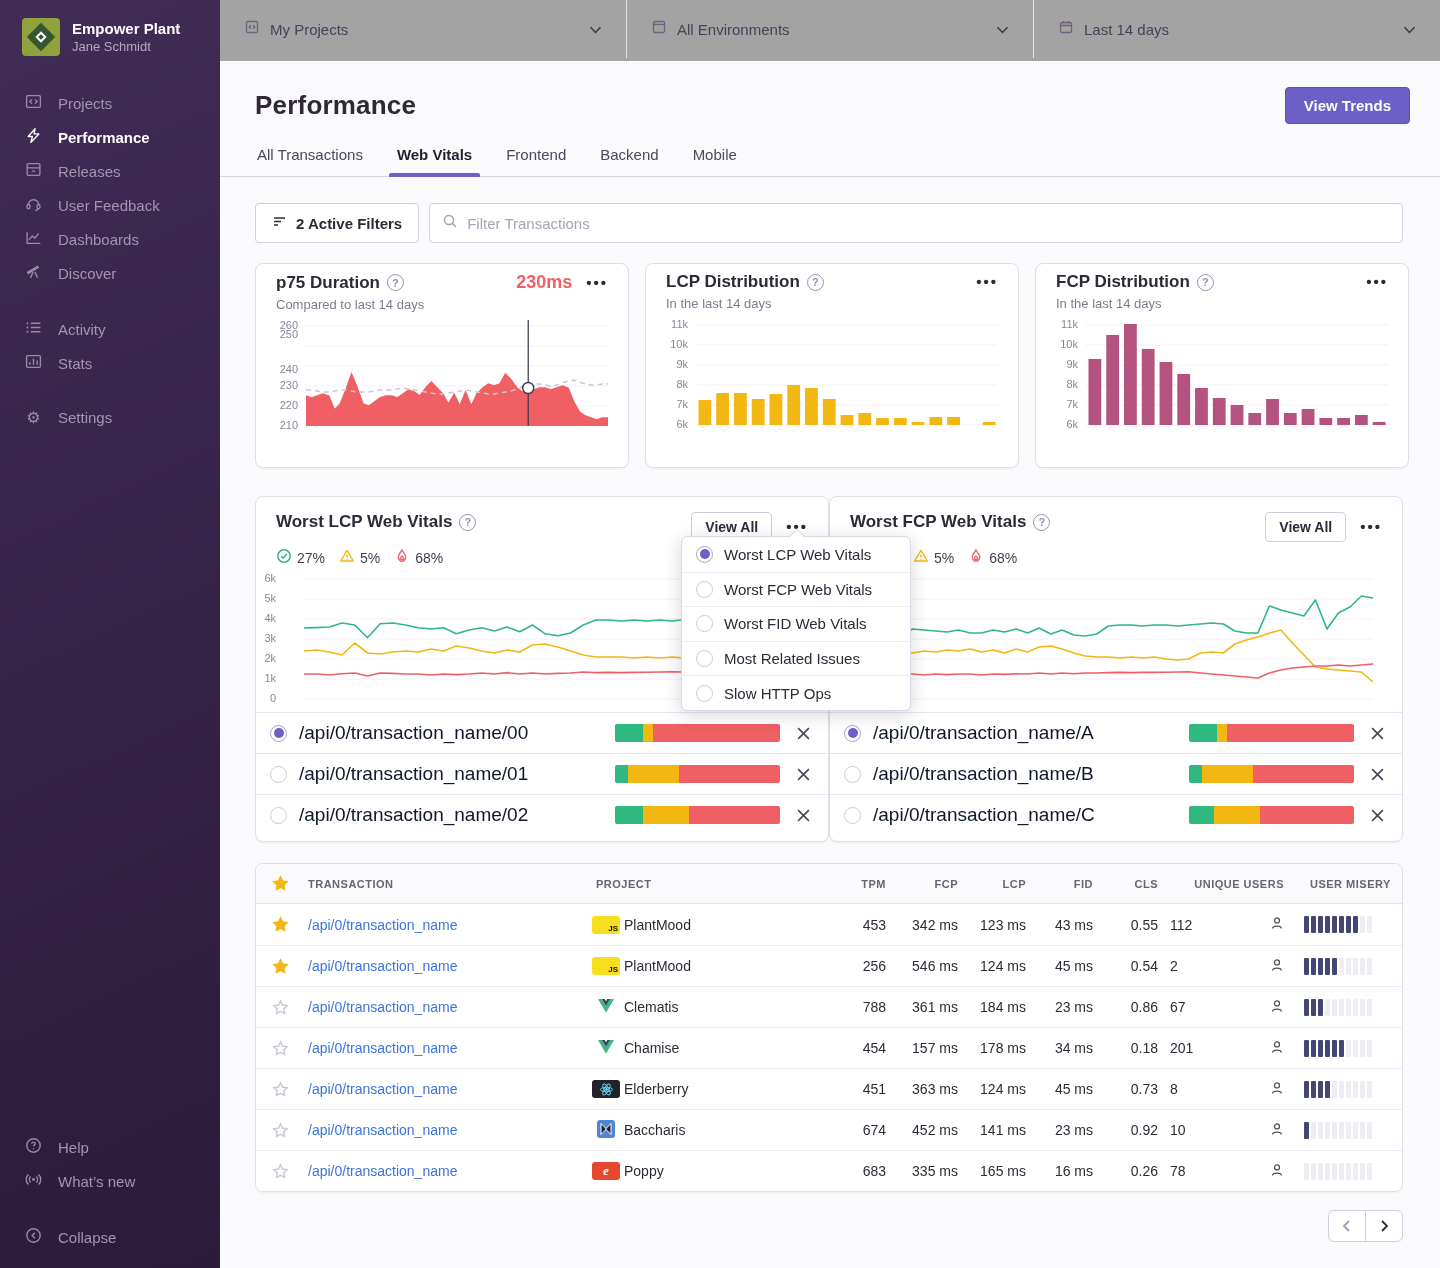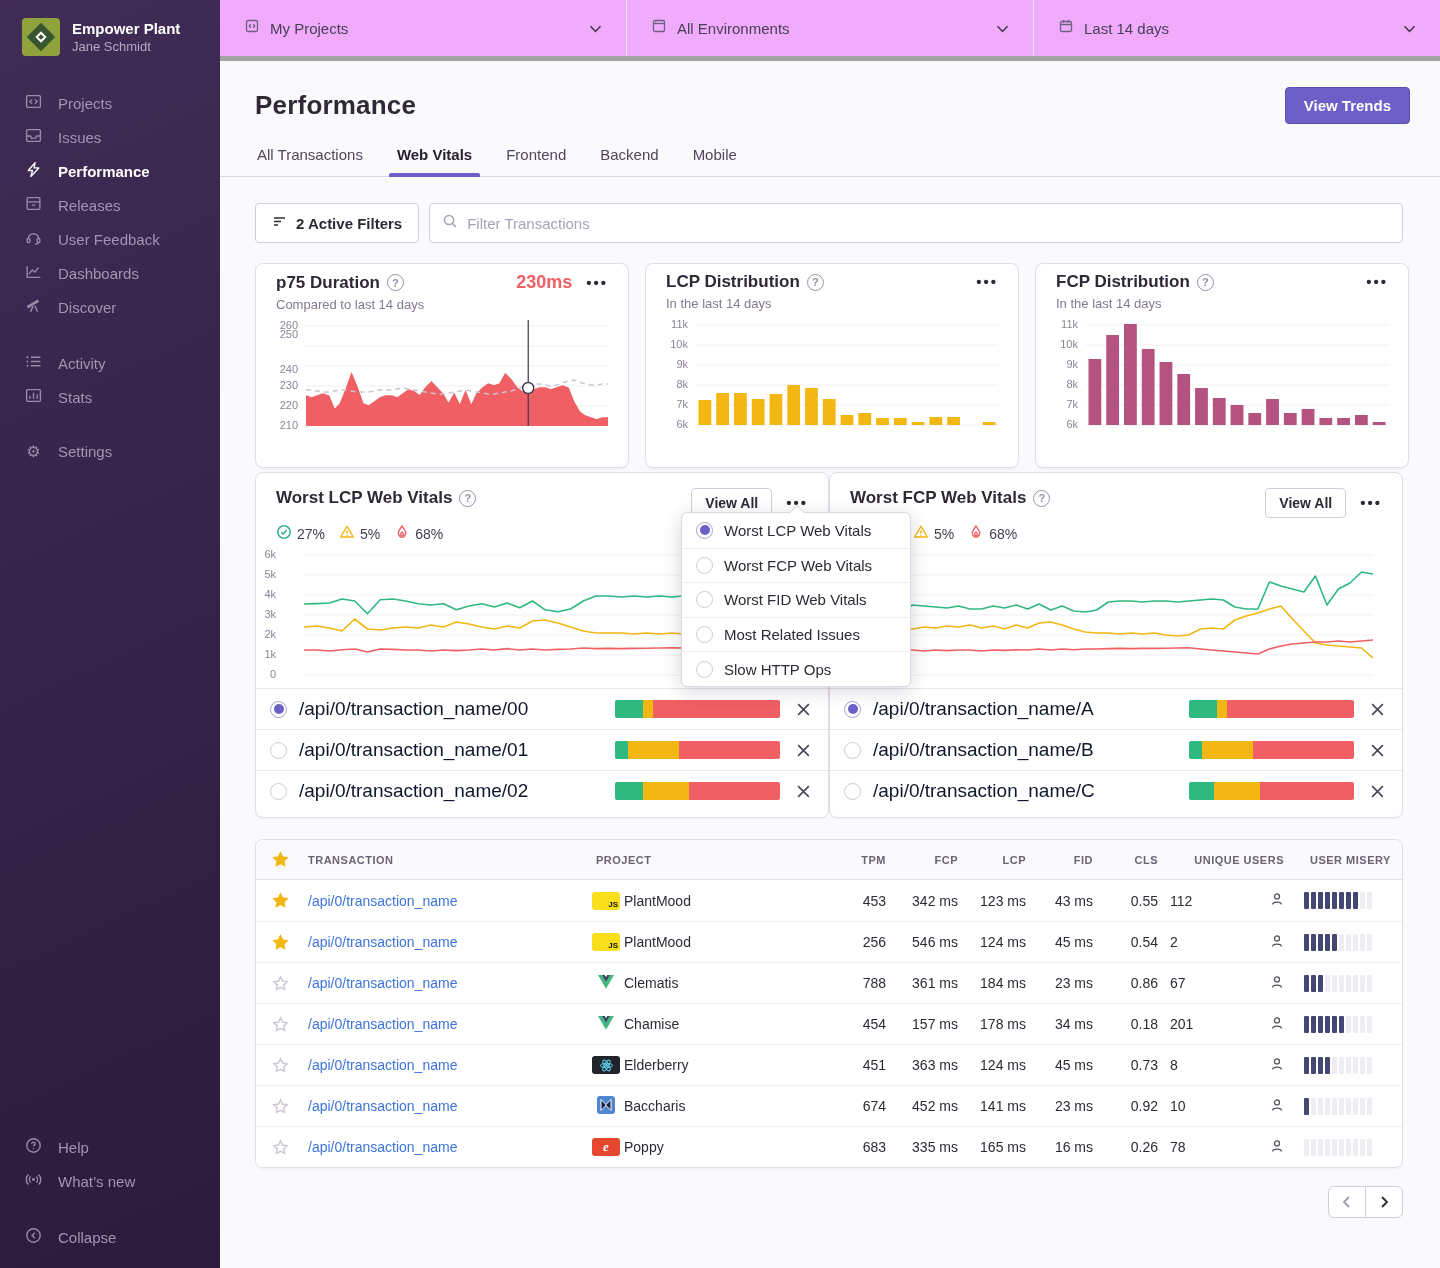--- a/index.html
+++ b/index.html
@@ -19,21 +19,21 @@
   .nav-item{display:flex;align-items:center;gap:16px;padding:7px 16px 7px 25px;font-size:15px;cursor:pointer;color:#a394b1}
   .nav-item svg,.nav-item .glyph{flex:none;color:#9a8aa8}
   .nav-item.active{color:#fff;font-weight:bold}
   .nav-item.active svg{color:#fff}
   .nav-gap{height:22px}
   .side-foot{position:absolute;left:0;right:0;bottom:14px}
   .glyph{font-size:16px;line-height:16px;width:17px;text-align:center}
 
   
   .main{position:absolute;left:220px;top:0;right:0;bottom:0}
-  .topbar{height:61px;background:#f0abfc;display:flex;border-bottom:5px solid #a3a3a3}
+  .topbar{height:61px;background:#a3a3a3;display:flex;border-bottom:3px solid #a3a3a3}
   .tb-sec{flex:1;display:flex;align-items:center;gap:10px;padding:0 24px;border-right:1px solid #e7e1ec;cursor:pointer}
   .tb-sec:last-child{border-right:none}
   .tb-sec .lab{font-size:15px;color:#494056}
   .tb-sec svg{color:#6f5f80}
   .tb-sp{flex:1}
 
   
   .page-head{background:#faf9fb;padding:26px 30px 0 35px;border-bottom:1px solid #ddd6e2}
   .head-row{display:flex;align-items:center}
   .page-title{font-size:26px;font-weight:bold;color:#2f2936;letter-spacing:.2px}
@@ -60,21 +60,21 @@
   .c-title{font-size:17px;font-weight:bold;color:#2f2936;display:flex;align-items:center;gap:7px}
   .help{width:17px;height:17px;border-radius:50%;border:1.4px solid #9c8fab;color:#9c8fab;font-size:11px;font-weight:bold;
     display:flex;align-items:center;justify-content:center;cursor:pointer}
   .c-value{margin-left:auto;font-size:18px;font-weight:bold;color:#ef5f64}
   .dots{margin-left:14px;font-size:15px;font-weight:bold;letter-spacing:2px;color:#2f2936;cursor:pointer;line-height:10px}
   .c-sub{font-size:13px;color:#84788f;margin-top:4px}
   .chart{position:relative;margin-top:14px}
   .ytick{position:absolute;left:0;text-align:right;font-size:11px;color:#8d8498}
 
   
-  .cards2{display:flex;margin-top:4px}
+  .cards2{display:flex;margin-top:28px}
   .vcard{flex:1;height:346px;position:relative}
   .v-head{padding:15px 20px 0;display:flex;align-items:flex-start}
   .v-right{margin-left:auto;display:flex;align-items:center}
   .btn-viewall{background:#fff;border:1px solid #d4ccdd;border-radius:4px;height:30px;padding:0 13px;
     font-size:14px;font-weight:bold;color:#2f2936;cursor:pointer}
   .badges{display:flex;align-items:center;gap:14px;padding:6px 20px 0;font-size:14px;color:#443c50}
   .badge{display:flex;align-items:center;gap:5px}
   .v-chart{padding:0 20px;margin-top:12px}
   .vital-rows{margin-top:10px}
   .vital-row{display:flex;align-items:center;border-top:1px solid #eae5f0;height:41px;padding:0 17px 0 14px}
@@ -138,27 +138,20 @@
       <div class="org-user">Jane Schmidt</div>
     </div>
   </div>
   <div class="nav">
     <div class="nav-item">
       <span><svg width="17" height="17" viewBox="0 0 16 16" fill="none" stroke="currentColor" stroke-width="1.3">
             <rect x="1.5" y="2.5" width="13" height="11" rx="1"></rect>
             <path d="M6.6 6 4.6 8l2 2M9.4 6l2 2-2 2"></path>
           </svg></span>
       <span>Projects</span>
-    </div>
-    <div class="nav-item">
-      <span><svg width="17" height="17" viewBox="0 0 16 16" fill="none" stroke="currentColor" stroke-width="1.3">
-            <rect x="1.5" y="2.5" width="13" height="11" rx="1"></rect>
-            <path d="M1.5 8.5H5l1 2h4l1-2h3.5"></path>
-          </svg></span>
-      <span>Issues</span>
     </div>
     <div class="nav-item active">
       <span><svg width="17" height="17" viewBox="0 0 16 16" fill="none" stroke="currentColor" stroke-width="1.3" stroke-linejoin="round">
             <path d="M9.5 1.5 3 9h4l-1.5 5.5L13 6.5H8.5z"></path>
           </svg></span>
       <span>Performance</span>
     </div>
     <div class="nav-item">
       <span><svg width="17" height="17" viewBox="0 0 16 16" fill="none" stroke="currentColor" stroke-width="1.3">
             <rect x="2" y="2.5" width="12" height="11" rx="1"></rect>

